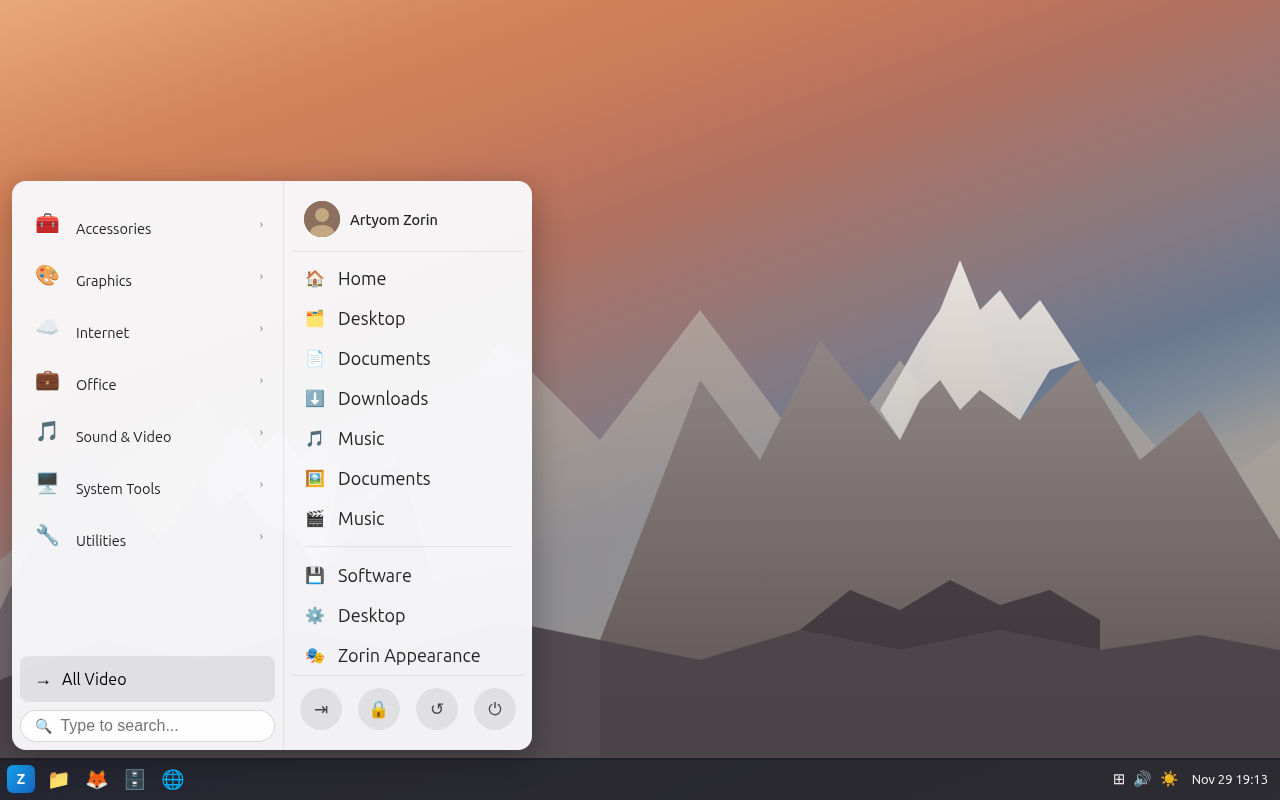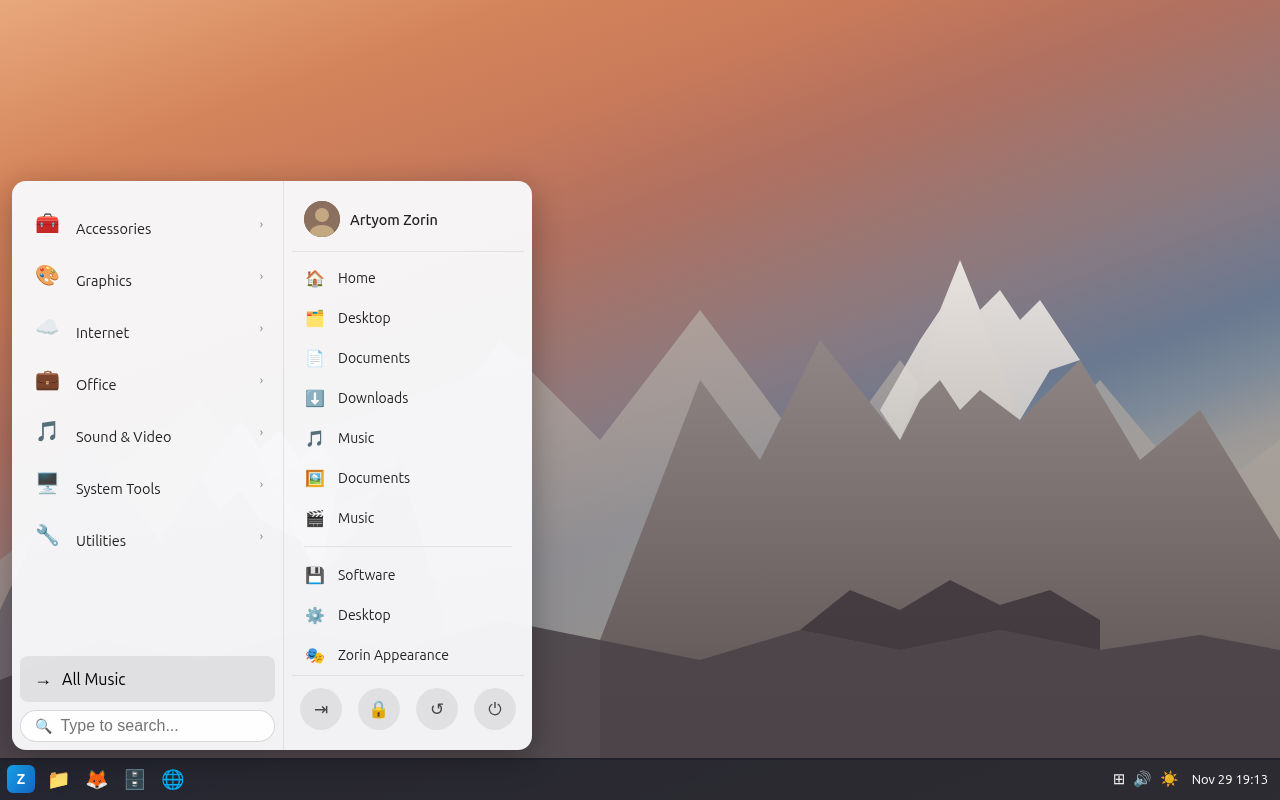--- a/index.html
+++ b/index.html
@@ -228,21 +228,21 @@
       height: 22px;
       display: flex;
       align-items: center;
       justify-content: center;
       font-size: 16px;
       flex-shrink: 0;
       color: #444;
     }
 
     .right-item-label {
-      font-size: 14px;
+      font-size: 18px;
       color: #222;
     }
 
     .divider {
       height: 1px;
       background: rgba(0,0,0,0.08);
       margin: 8px 12px;
     }
 
     #bottom-actions {
@@ -362,21 +362,21 @@
         <div class="category-item">
     <div class="category-icon">🔧</div>
     <span class="category-label">Utilities</span>
     <span class="category-arrow">›</span>
   </div>
       </div>
 
     <div id="left-panel-bottom">
       <div id="all-apps-btn">
         <span style="font-size:18px;">→</span>
-        <span>All Music</span>
+        <span>All Video</span>
       </div>
       <div id="search-bar">
         <span style="color:#888;font-size:14px;">🔍</span>
         <input type="text" placeholder="Type to search..." style="">
       </div>
     </div>
   </div>
 
   <div id="right-panel">
 

